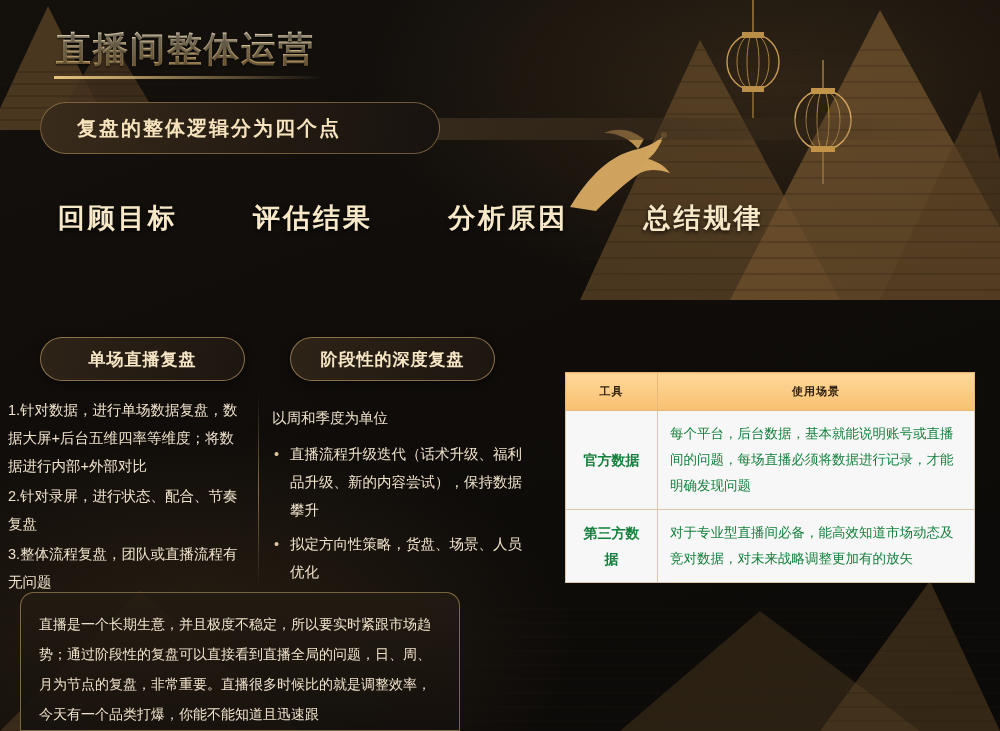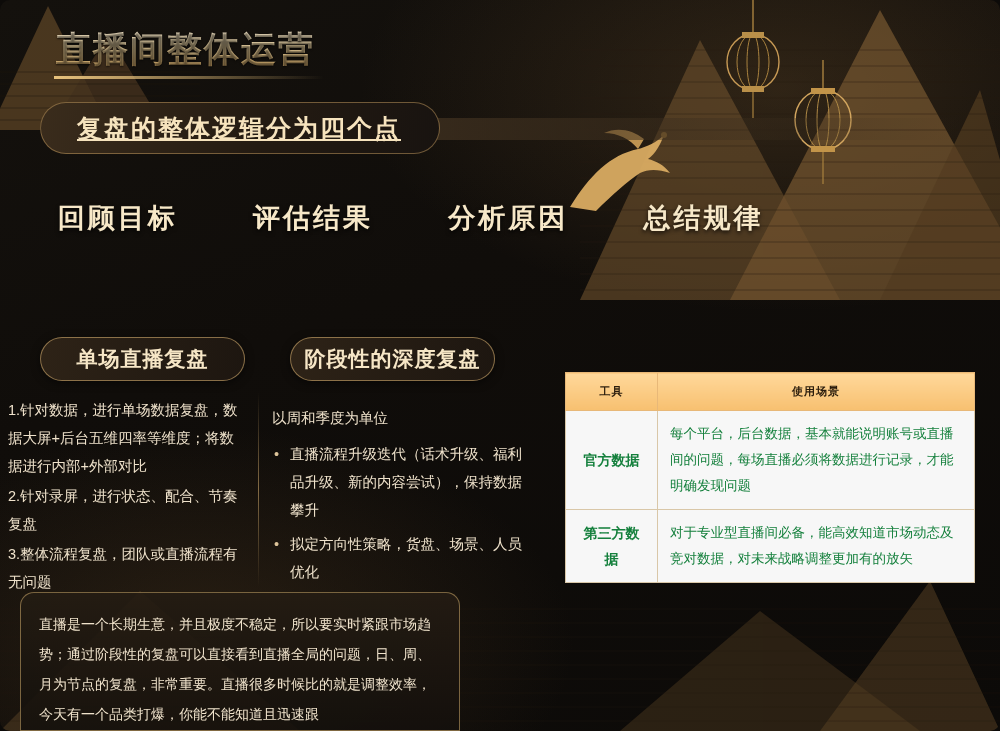--- a/index.html
+++ b/index.html
@@ -10,21 +10,20 @@
     overflow: hidden;
   }
   #page {
     position: relative;
     width: 1000px; height: 731px;
     background:
       radial-gradient(ellipse 600px 320px at 78% 12%, rgba(120,88,48,0.30), rgba(0,0,0,0) 70%),
       radial-gradient(ellipse 520px 300px at 20% 88%, rgba(110,80,44,0.28), rgba(0,0,0,0) 72%),
       linear-gradient(160deg, #14110d 0%, #100d0a 40%, #0c0a08 100%);
     overflow: hidden;
-    border-radius: 10px;
   }
   
   .mountain { position: absolute; pointer-events: none; }
   .mt-right {
     right: -40px; top: 0; width: 460px; height: 300px;
     opacity: .85;
   }
   .mt-left-top { left: -10px; top: 0; width: 220px; height: 130px; opacity: .9; }
   .mt-bottom { left: 0; bottom: 0; width: 1000px; height: 180px; opacity: .75; }
   .crane { position: absolute; left: 560px; top: 115px; width: 130px; height: 110px; opacity: .95; }
@@ -48,25 +47,24 @@
   }
 
   .subtitle-pill {
     position: absolute; left: 40px; top: 102px;
     width: 400px; height: 52px; border-radius: 26px;
     background: linear-gradient(100deg,#3a2c1c 0%, #241b12 55%, #181310 100%);
     border: 1px solid rgba(214,171,104,.45);
     display: flex; align-items: center; padding-left: 36px;
   }
   .subtitle-pill span {
-    font-size: 25px; font-weight: bold; letter-spacing: 2px;
+    font-size: 20px; font-weight: bold; letter-spacing: 2px;
     background: linear-gradient(180deg,#fff6e4,#e8c храм);
     color: #f6e3bd;
     font-family: "Liberation Serif", serif;
-    text-decoration: underline;
   }
   .pill-tail {
     position: absolute; left: 430px; top: 118px; width: 530px; height: 22px;
     background: linear-gradient(90deg, rgba(60,46,30,.85), rgba(30,24,18,0));
     clip-path: polygon(0 0, 100% 0, 98% 100%, 0% 100%);
   }
 
   .four-points {
     position: absolute; left: 0; top: 200px; width: 821px;
     display: flex; padding: 0 20px;
@@ -91,21 +89,21 @@
   }
 
   
   .tab {
     position: absolute; height: 44px; border-radius: 22px;
     border: 1px solid rgba(222,183,116,.55);
     background: linear-gradient(100deg,#2e2317 0%, #1d1610 100%);
     display: flex; align-items: center; justify-content: center;
     box-shadow: 0 2px 8px rgba(0,0,0,.5);
   }
-  .tab span { font-size: 21px; font-weight: bold; color: #f6e6c6; letter-spacing: 1px; }
+  .tab span { font-size: 17px; font-weight: bold; color: #f6e6c6; letter-spacing: 1px; }
   #tab1 { left: 40px; top: 337px; width: 205px; }
   #tab2 { left: 290px; top: 337px; width: 205px; }
 
   .divider-v {
     position: absolute; left: 258px; top: 392px; width: 1px; height: 195px;
     background: linear-gradient(180deg, rgba(220,180,115,0), rgba(220,180,115,.55), rgba(220,180,115,0));
   }
 
   
   .col {

